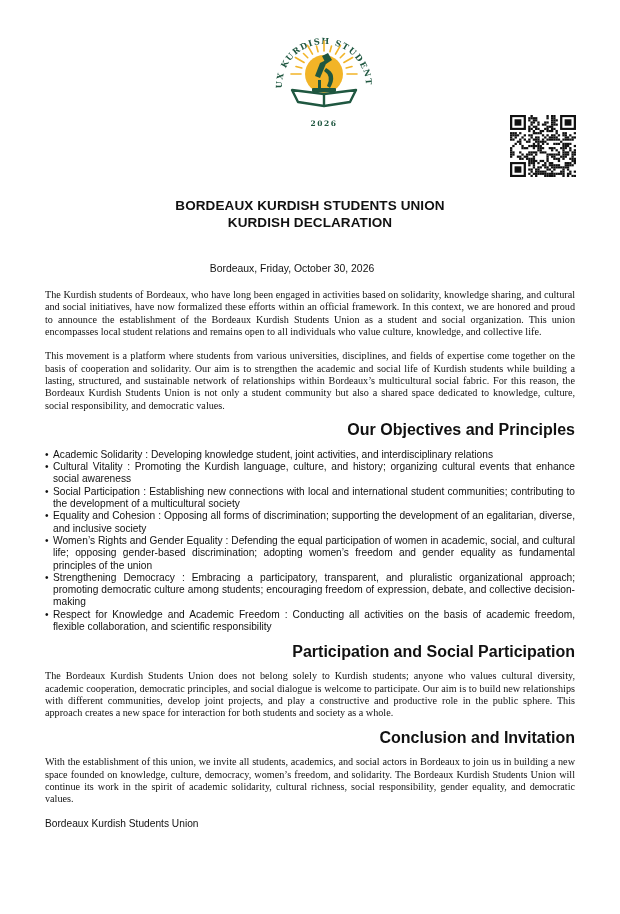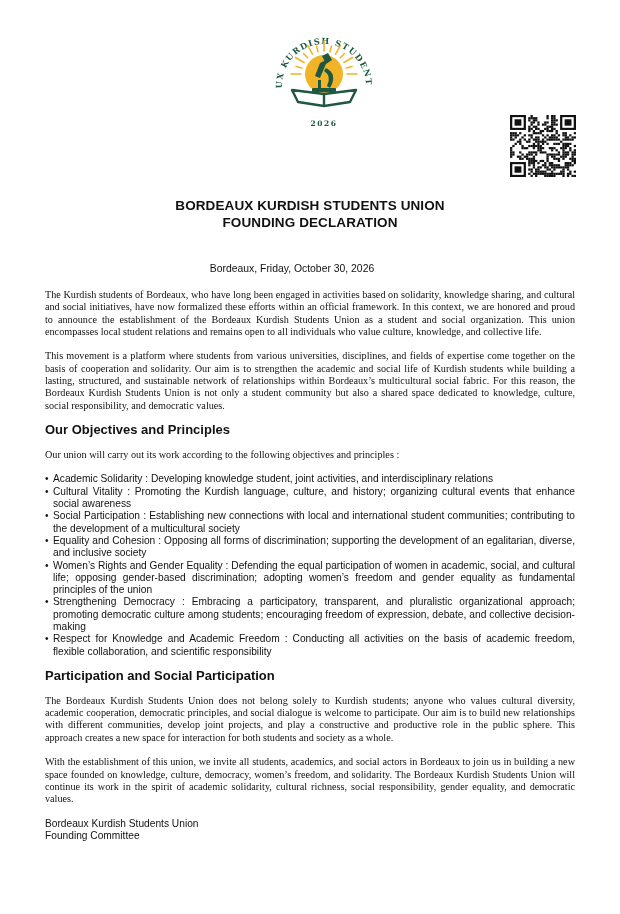--- a/index.html
+++ b/index.html
@@ -7,21 +7,21 @@
          font-family: "Liberation Sans", sans-serif; color: #111111; }
   .logo { position: absolute; left: 268px; top: 8px; width: 112px; height: 124px; }
   .qr { position: absolute; left: 510px; top: 115px; width: 66px; height: 62px; }
   .title { position: absolute; left: 0; width: 620px; top: 197px; text-align: center;
            font-weight: bold; font-size: 13.5px; line-height: 17px; letter-spacing: 0.1px; }
   .dateline { position: absolute; left: 0; width: 584px; top: 262px; text-align: center;
               font-size: 10.4px; line-height: 13px; }
   .content { position: absolute; left: 45px; top: 289px; width: 530px;
              font-size: 10.2px; line-height: 12.3px; }
   .content p { margin: 0 0 12.3px 0; text-align: justify; font-family: Liberation Serif, serif; }
-  .content h3 { margin: 0 0 12.3px 0; font-size: 13px; font-weight: bold; }
+  .content h3 { margin: 0 0 12.3px 0; font-size: 16px; font-weight: bold; text-align: right; }
   .content ul { list-style: none; margin: 0 0 12.3px 0; padding: 0; }
   .content li { position: relative; padding-left: 8px; text-align: justify; }
   .content li .bullet { position: absolute; left: 0; top: 0; }
   .sig { margin: 0; }
 </style>
 </head>
 <body>
 
 <div class="logo">
   <svg id="logo-svg" width="112" height="124" viewBox="0 0 112 124">
@@ -402,43 +402,42 @@
       <rect x="23" y="1" width="5" height="5" fill="#fff"></rect>
       <rect x="24" y="2" width="3" height="3" fill="#111"></rect>
       <rect x="0" y="22" width="7" height="7" fill="#111"></rect>
       <rect x="1" y="23" width="5" height="5" fill="#fff"></rect>
       <rect x="2" y="24" width="3" height="3" fill="#111"></rect>
     </svg>
 </div>
 
 <div class="title">
   <div>BORDEAUX KURDISH STUDENTS UNION</div>
-  <div>FOUNDING DECLARATION</div>
+  <div>KURDISH DECLARATION</div>
 </div>
 
 <div class="dateline">Bordeaux, Friday, October 30, 2026</div>
 
 <div class="content">
   <p>The Kurdish students of Bordeaux, who have long been engaged in activities based on solidarity, knowledge sharing, and cultural and social initiatives, have now formalized these efforts within an official framework. In this context, we are honored and proud to announce the establishment of the Bordeaux Kurdish Students Union as a student and social organization. This union encompasses local student relations and remains open to all individuals who value culture, knowledge, and collective life.</p>
   <p>This movement is a platform where students from various universities, disciplines, and fields of expertise come together on the basis of cooperation and solidarity. Our aim is to strengthen the academic and social life of Kurdish students while building a lasting, structured, and sustainable network of relationships within Bordeaux’s multicultural social fabric. For this reason, the Bordeaux Kurdish Students Union is not only a student community but also a shared space dedicated to knowledge, culture, social responsibility, and democratic values.</p>
 
   <h3>Our Objectives and Principles</h3>
-  <p>Our union will carry out its work according to the following objectives and principles :</p>
   <ul>
     <li><span class="bullet">•</span><span>Academic Solidarity : Developing knowledge student, joint activities, and interdisciplinary relations</span></li>
     <li><span class="bullet">•</span><span>Cultural Vitality : Promoting the Kurdish language, culture, and history; organizing cultural events that enhance social awareness</span></li>
     <li><span class="bullet">•</span><span>Social Participation : Establishing new connections with local and international student communities; contributing to the development of a multicultural society</span></li>
     <li><span class="bullet">•</span><span>Equality and Cohesion : Opposing all forms of discrimination; supporting the development of an egalitarian, diverse, and inclusive society</span></li>
     <li><span class="bullet">•</span><span>Women’s Rights and Gender Equality : Defending the equal participation of women in academic, social, and cultural life; opposing gender-based discrimination; adopting women’s freedom and gender equality as fundamental principles of the union</span></li>
     <li><span class="bullet">•</span><span>Strengthening Democracy : Embracing a participatory, transparent, and pluralistic organizational approach; promoting democratic culture among students; encouraging freedom of expression, debate, and collective decision-making</span></li>
     <li><span class="bullet">•</span><span>Respect for Knowledge and Academic Freedom : Conducting all activities on the basis of academic freedom, flexible collaboration, and scientific responsibility</span></li>
   </ul>
 
   <h3>Participation and Social Participation</h3>
   <p>The Bordeaux Kurdish Students Union does not belong solely to Kurdish students; anyone who values cultural diversity, academic cooperation, democratic principles, and social dialogue is welcome to participate. Our aim is to build new relationships with different communities, develop joint projects, and play a constructive and productive role in the public sphere. This approach creates a new space for interaction for both students and society as a whole.</p>
 
+  <h3>Conclusion and Invitation</h3>
   <p>With the establishment of this union, we invite all students, academics, and social actors in Bordeaux to join us in building a new space founded on knowledge, culture, democracy, women’s freedom, and solidarity. The Bordeaux Kurdish Students Union will continue its work in the spirit of academic solidarity, cultural richness, social responsibility, gender equality, and democratic values.</p>
 
   <div class="sig">
     <div>Bordeaux Kurdish Students Union</div>
-    <div>Founding Committee</div>
   </div>
 </div>
 
 </body></html>

